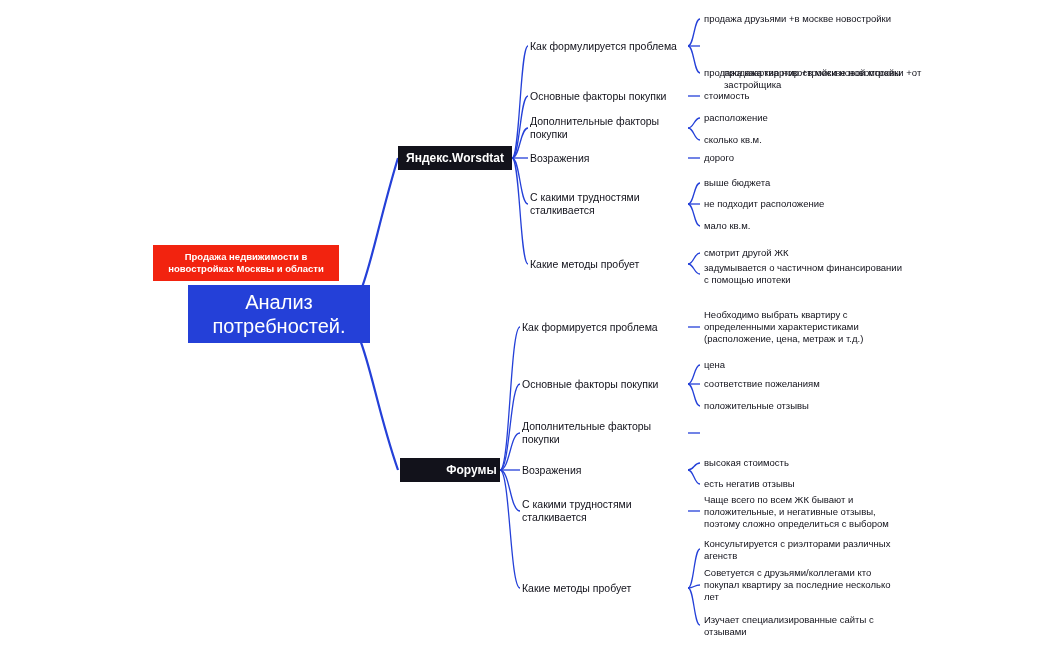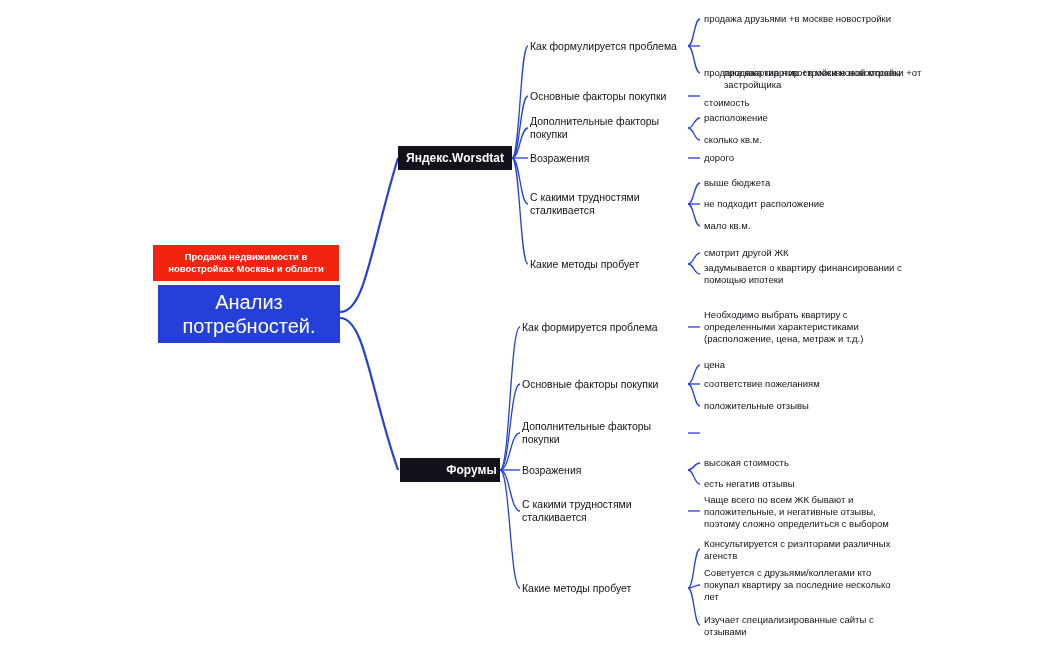--- a/index.html
+++ b/index.html
@@ -45,20 +45,21 @@
   .root-main {
     background: #2440d8;
     color: #ffffff;
     font-size: 20px;
     line-height: 24px;
     text-align: center;
     display: flex;
     align-items: center;
     justify-content: center;
     font-weight: normal;
+    margin-left: 30px;
   }
   
   .branch {
     background: #12121b;
     color: #ffffff;
     font-size: 12px;
     font-weight: bold;
     display: flex;
     align-items: center;
     justify-content: center;
@@ -170,21 +171,21 @@
   <div class="node leaf" style="left:704px; top:12px; width:220px; height:14px;">
     <span>продажа друзьями +в москве новостройки</span>
   </div>
   <div class="node leaf" style="left:724px; top:33px; width:200px; height:26px;margin-top:33px;">
     <span>продажа квартир +в москве новостройки +от застройщика</span>
   </div>
   <div class="node leaf" style="left:704px; top:66px; width:220px; height:14px;">
     <span>продажа квартир новостройки новой москвы</span>
   </div>
 
-  <div class="node leaf" style="left:704px; top:96px; width:180px; height:14px;">
+  <div class="node leaf" style="left:704px; top:89px; width:180px; height:14px;">
     <span>стоимость</span>
   </div>
 
   <div class="node leaf" style="left:704px; top:111px; width:180px; height:14px;">
     <span>расположение</span>
   </div>
   <div class="node leaf" style="left:704px; top:133px; width:180px; height:14px;">
     <span>сколько кв.м.</span>
   </div>
 
@@ -199,21 +200,21 @@
     <span>не подходит расположение</span>
   </div>
   <div class="node leaf" style="left:704px; top:219px; width:180px; height:14px;">
     <span>мало кв.м.</span>
   </div>
 
   <div class="node leaf" style="left:704px; top:246px; width:190px; height:14px;">
     <span>смотрит другой ЖК</span>
   </div>
   <div class="node leaf" style="left:704px; top:261px; width:200px; height:26px;">
-    <span>задумывается о квартиру финансировании с помощью ипотеки</span>
+    <span>задумывается о частичном финансировании с помощью ипотеки</span>
   </div>
 
   <div class="node branch" style="left:400px; top:458px; width:100px; height:24px;padding-left:43px;">Форумы</div>
 
   <div class="node topic" style="left:522px; top:319px; width:160px; height:16px;">
     <span>Как формируется проблема</span>
   </div>
   <div class="node topic" style="left:522px; top:376px; width:160px; height:16px;">
     <span>Основные факторы покупки</span>
   </div>

